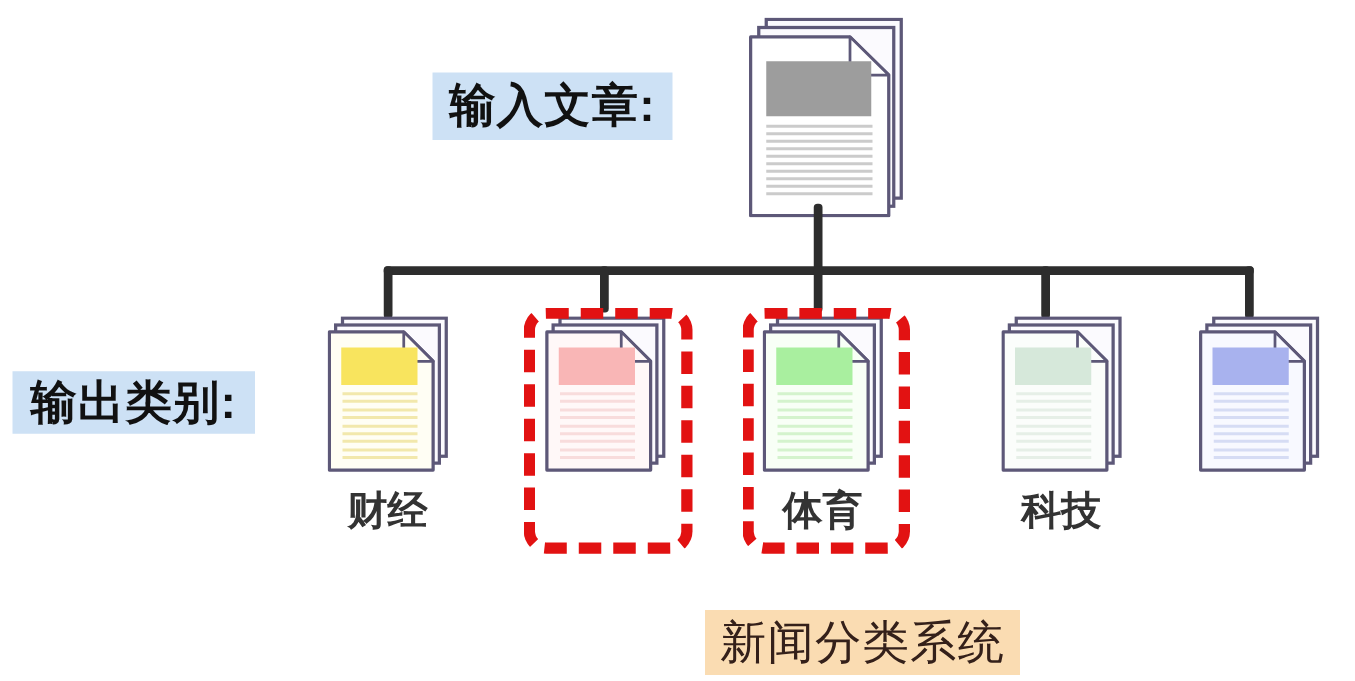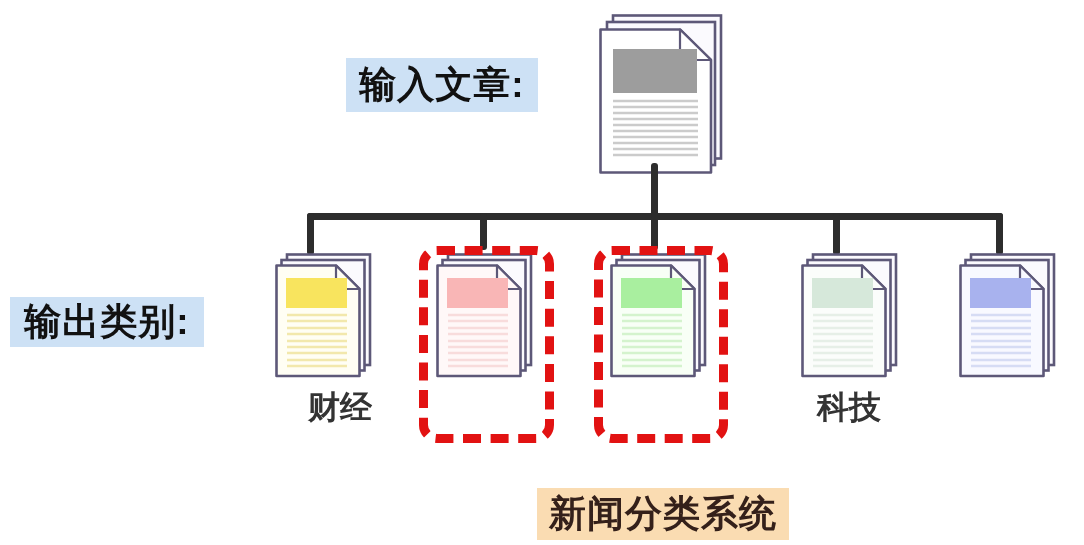--- a/index.html
+++ b/index.html
@@ -10,24 +10,24 @@
   }
   
   .hl-label{
     position:absolute;display:flex;align-items:center;justify-content:center;
     background:var(--label_bg);color:var(--label_text);
     font-size:37px;font-weight:700;letter-spacing:1px;white-space:nowrap;
   }
   #input-label{left:346px;top:47px;width:192px;height:54px;}
   #output-label{left:10px;top:286px;width:194px;height:50px;}
   #system-title{
-    position:absolute;left:537px;top:477px;width:252px;height:52px;
+    position:absolute;left:564px;top:477px;width:252px;height:52px;
     display:flex;align-items:center;justify-content:center;
     background:var(--title_bg);color:var(--title_text);
-    font-size:37px;font-weight:700;letter-spacing:1px;white-space:nowrap;
+    font-size:37px;font-weight:400;letter-spacing:1px;white-space:nowrap;
   }
   
   .conn{position:absolute;background:var(--connector);border-radius:3px;}
   #conn-root{left:651px;top:152px;width:7px;height:56px;}
   #conn-h{left:307px;top:202px;width:696px;height:7px;}
   #conn-drop-1{left:307px;top:202px;width:7px;height:42px;}
   #conn-drop-2{left:480px;top:202px;width:7px;height:37px;}
   #conn-drop-3{left:651px;top:202px;width:7px;height:37px;}
   #conn-drop-4{left:833px;top:202px;width:7px;height:42px;}
   #conn-drop-5{left:996px;top:202px;width:7px;height:42px;}
@@ -37,21 +37,21 @@
   .doc .p-flap{fill:var(--page);stroke:var(--doc_border);stroke-width:2.2;stroke-linejoin:round;}
   .doc .p-header{fill:var(--header);}
   .doc .p-line{stroke:var(--lines);stroke-width:2.5;}
   #input-doc{position:absolute;left:599px;top:3px;}
   
   .category{position:absolute;top:242px;width:124px;text-align:center;}
   .cat-label{
     margin-top:4px;font-size:32px;font-weight:700;
     color:var(--category_label_text);white-space:nowrap;
   }
-  #cat-finance{left:248px;text-align:right;}
+  #cat-finance{left:248px;}
   #cat-entertainment{left:422px;}
   #cat-sports{left:596px;}
   #cat-technology{left:787px;}
   #cat-education{left:945px;}
   
   .hl-box{
     position:absolute;box-sizing:border-box;
     border:9px dashed var(--highlight_dash);border-radius:18px;
   }
   #hl-entertainment{left:419px;top:235px;width:135px;height:197px;}
@@ -157,20 +157,21 @@
           <line class="p-line" x1="12" y1="75" x2="72" y2="75"></line>
           <line class="p-line" x1="12" y1="81" x2="72" y2="81"></line>
           <line class="p-line" x1="12" y1="88" x2="72" y2="88"></line>
           <line class="p-line" x1="12" y1="94" x2="72" y2="94"></line>
           <line class="p-line" x1="12" y1="100" x2="72" y2="100"></line>
           <line class="p-line" x1="12" y1="107" x2="72" y2="107"></line>
           <line class="p-line" x1="12" y1="113" x2="72" y2="113"></line>
         </g>
       </svg>
     </div>
+    <div class="cat-label">体育</div>
   </div>
 
   <div class="category" id="cat-technology">
     <div style="--header: #d6e8da; --lines: #e6efe7; --page: #fbfdfb;">
       <svg class="doc" width="97" height="125" viewBox="0 0 97 125">
         <rect class="p-back" x="12" y="1.5" width="83" height="110.5"></rect>
         <rect class="p-back" x="6.5" y="7" width="83" height="110.5"></rect>
         <polygon class="p-front" points="1.5,12.5 61,12.5 84.5,36 84.5,123 1.5,123"></polygon>
         <polygon class="p-flap" points="61,12.5 84.5,36 61,36"></polygon>
         <rect class="p-header" x="11" y="25" width="61" height="30"></rect>

